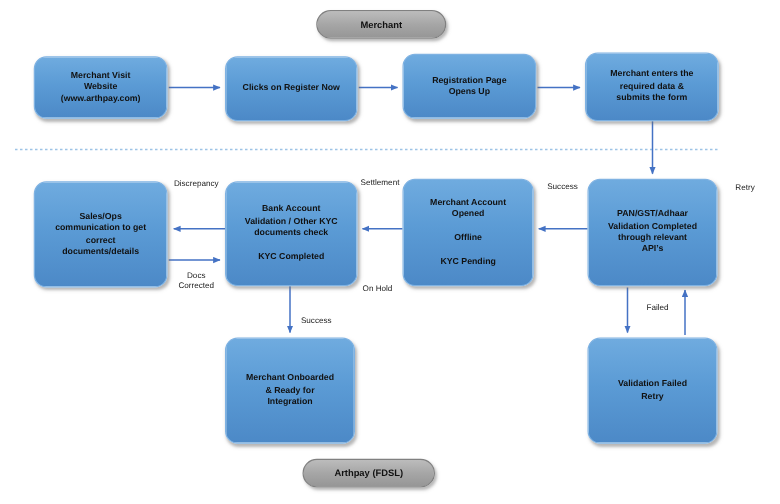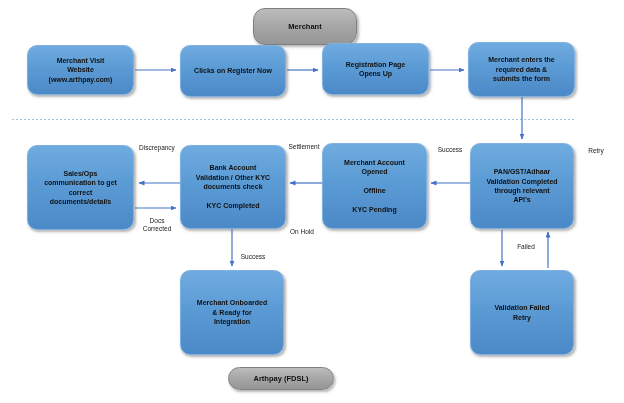--- a/index.html
+++ b/index.html
@@ -83,22 +83,22 @@
     <line x1="470" y1="183" x2="431" y2="183" stroke="#4472C4" stroke-width="1.2" marker-end="url(#ah)"></line>
     <line x1="322" y1="183" x2="290" y2="183" stroke="#4472C4" stroke-width="1.2" marker-end="url(#ah)"></line>
     <line x1="180" y1="183" x2="139" y2="183" stroke="#4472C4" stroke-width="1.2" marker-end="url(#ah)"></line>
     <line x1="135" y1="208" x2="176" y2="208" stroke="#4472C4" stroke-width="1.2" marker-end="url(#ah)"></line>
 
     <line x1="232" y1="229" x2="232" y2="266" stroke="#4472C4" stroke-width="1.2" marker-end="url(#ah)"></line>
     <line x1="502" y1="230" x2="502" y2="266" stroke="#4472C4" stroke-width="1.2" marker-end="url(#ah)"></line>
     <line x1="548" y1="268" x2="548" y2="232" stroke="#4472C4" stroke-width="1.2" marker-end="url(#ah)"></line>
   </svg>
 
-  <div class="pill" style="left:253px; top:8px; width:104px; height:37px;">Merchant</div>
-  <div class="pill" style="left:228px; top:367px; width:106px; height:23px;">Arthpay (FDSL)</div>
+  <div class="pill" style="left:253px; top:8px; width:104px; height:23px;">Merchant</div>
+  <div class="pill" style="left:242px; top:367px; width:106px; height:23px;">Arthpay (FDSL)</div>
 
   <div class="node" style="left:27px; top:45px; width:107px; height:50px;">Merchant Visit
 Website
 (www.arthpay.com)</div>
   <div class="node" style="left:180px; top:45px; width:106px; height:52px;">Clicks on Register Now</div>
   <div class="node" style="left:322px; top:43px; width:107px; height:52px;">Registration Page
 Opens Up</div>
   <div class="node" style="left:468px; top:42px; width:107px; height:55px;">Merchant enters the
 required data &amp;
 submits the form</div>

